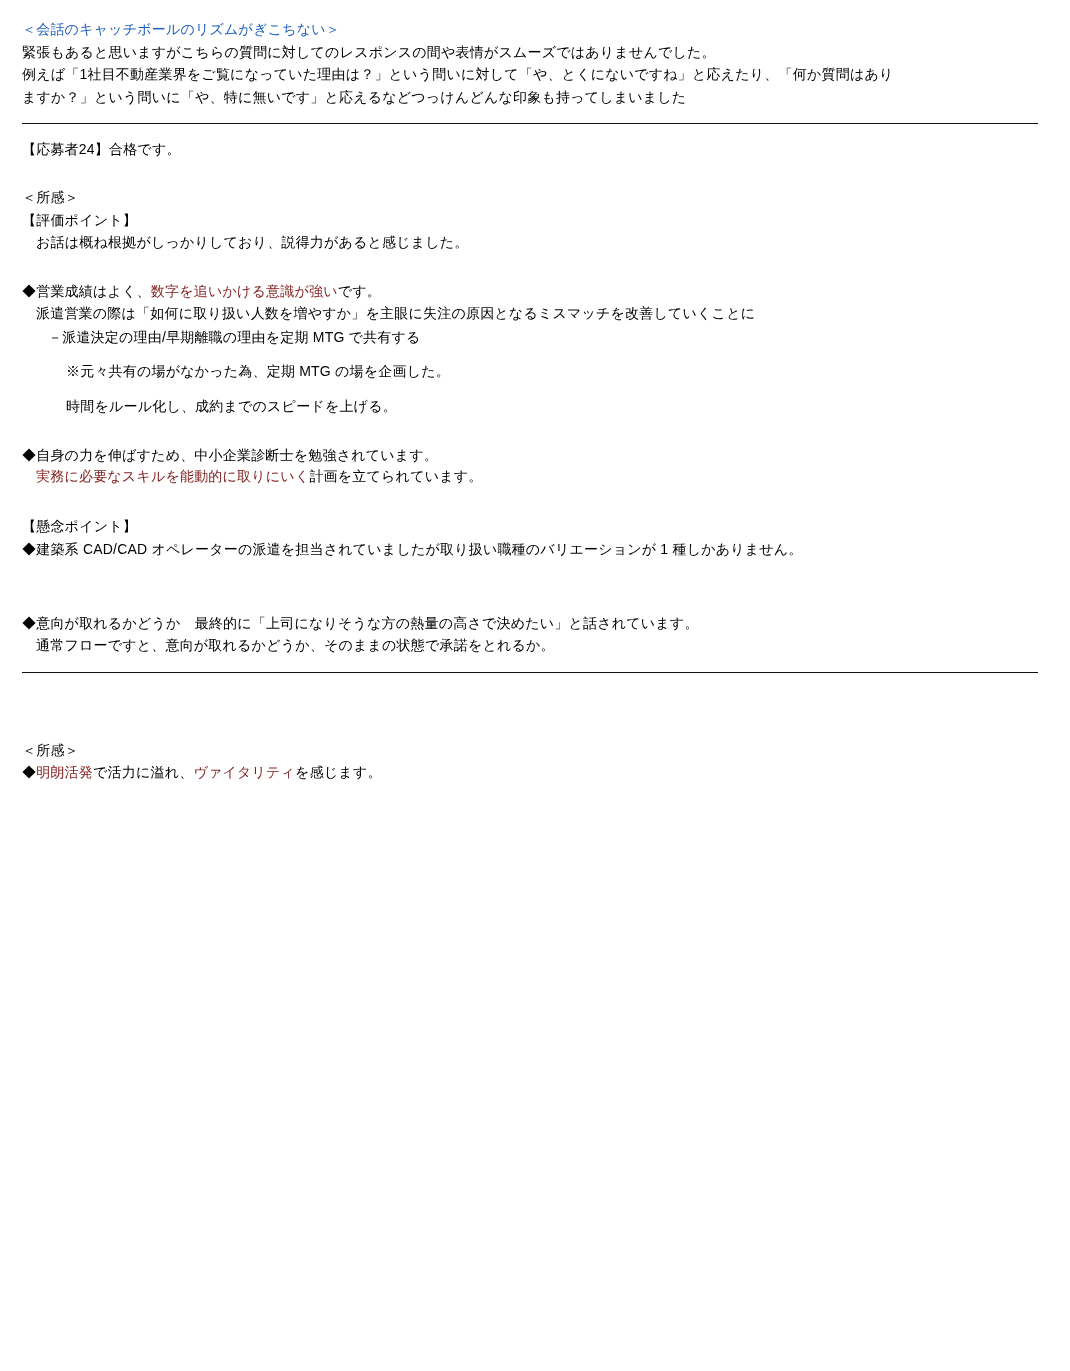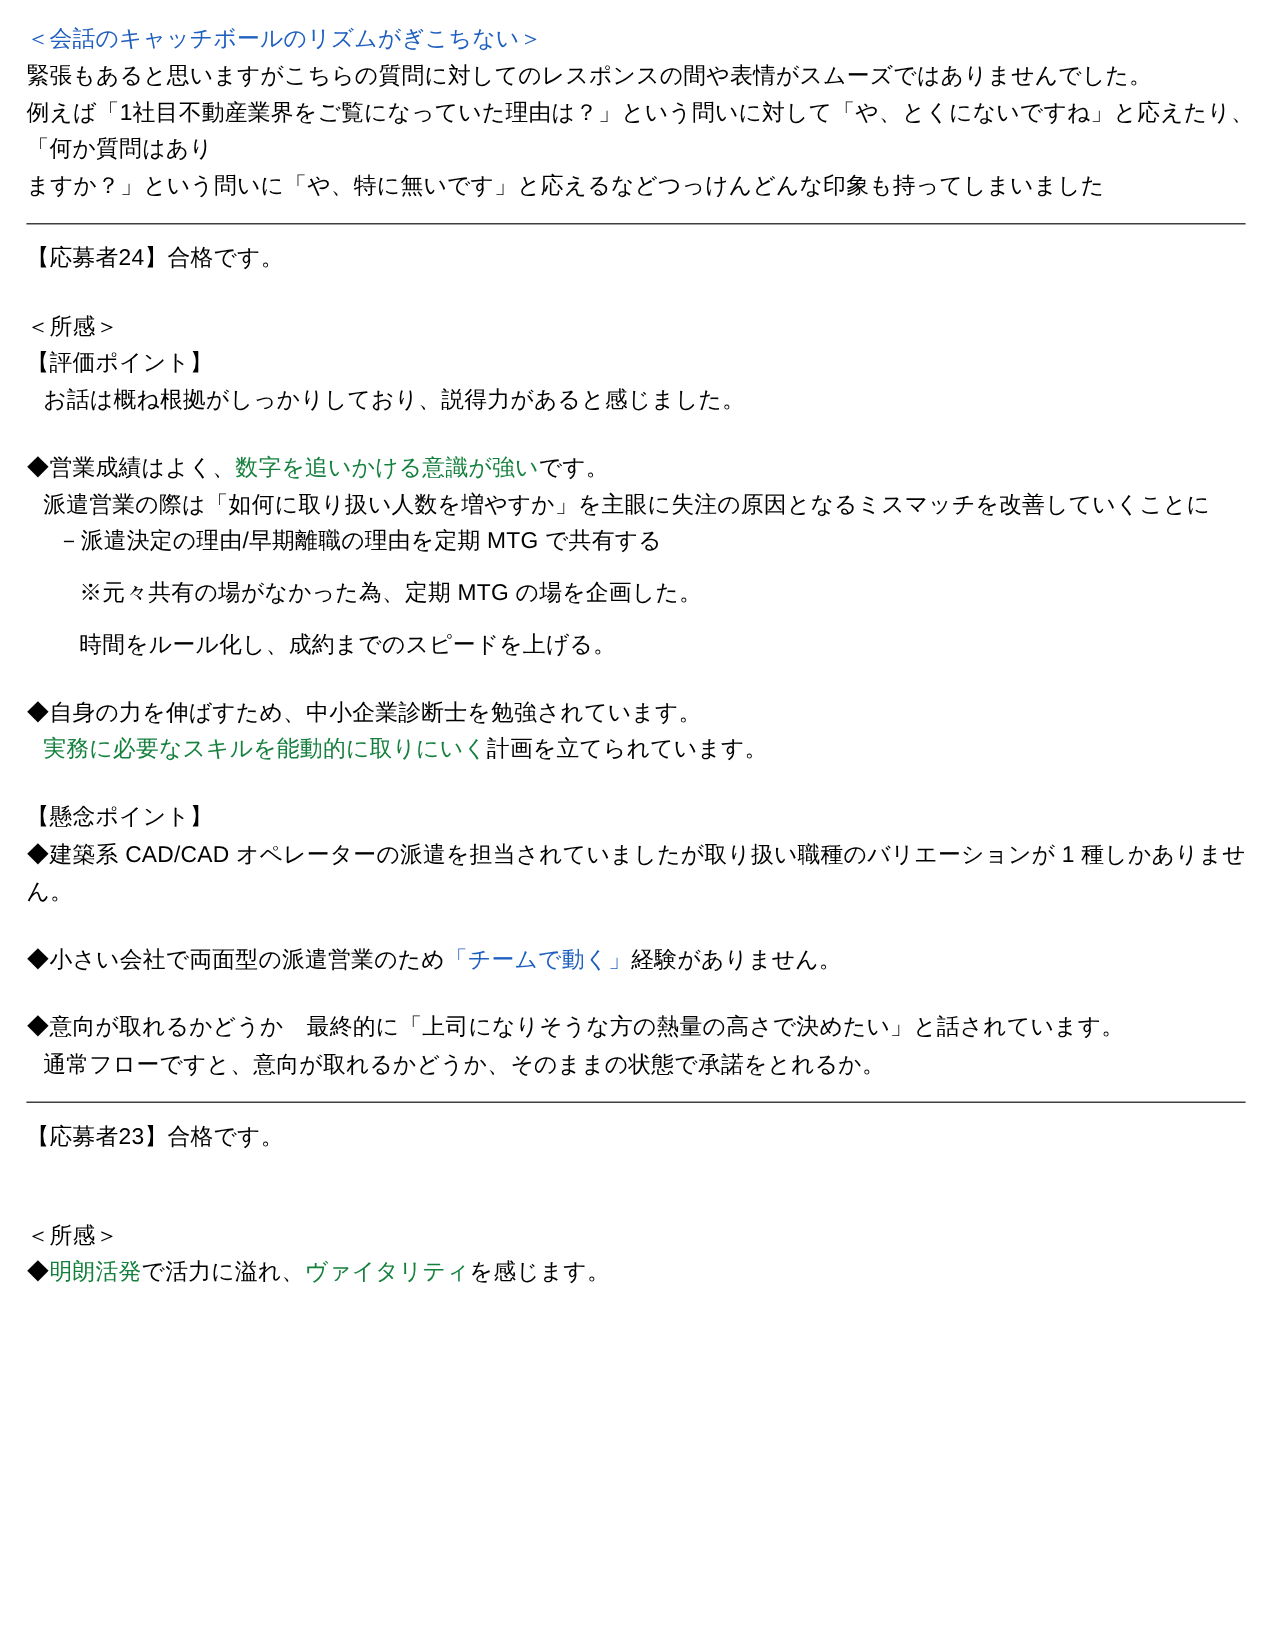--- a/index.html
+++ b/index.html
@@ -12,34 +12,34 @@
     min-height: 1371px;
     font-family: "Liberation Sans", sans-serif;
     color: #000000;
   }
   .page {
     width: 1070px;
     box-sizing: border-box;
     padding: 18px 20px 10px 22px;
   }
   .line {
-    font-size: 19px;
+    font-size: 14px;
     line-height: 1.62;
     letter-spacing: 0.2px;
     white-space: pre-wrap;
     margin: 0;
   }
   .blank {
     height: 26px;
   }
   .blue {
     color: #1f5fbf;
   }
   .red {
-    color: #15803d;
+    color: #7f1d1d;
   }
   .hr {
     border: none;
     border-top: 1px solid #111111;
     margin: 14px 0 14px 0;
     width: 1016px;
   }
   .indent1 {
     padding-left: 14px;
     font-family: Liberation Serif, serif;
@@ -76,24 +76,22 @@
       <p class="line indent2"><span class="seg">－派遣決定の理由/早期離職の理由を定期 MTG で共有する</span></p>
       <p class="line indent3"><span class="seg">※元々共有の場がなかった為、定期 MTG の場を企画した。</span></p>
       <p class="line indent3"><span class="seg">時間をルール化し、成約までのスピードを上げる。</span></p>
       <div class="blank"></div>
       <p class="line"><span class="seg">◆自身の力を伸ばすため、中小企業診断士を勉強されています。</span></p>
       <p class="line indent1"><span class="seg red">実務に必要なスキルを能動的に取りにいく</span><span class="seg">計画を立てられています。</span></p>
       <div class="blank"></div>
       <p class="line"><span class="seg">【懸念ポイント】</span></p>
       <p class="line"><span class="seg">◆建築系 CAD/CAD オペレーターの派遣を担当されていましたが取り扱い職種のバリエーションが 1 種しかありません。</span></p>
       <div class="blank"></div>
-      <p class="line"><span class="seg">◆小さい会社で両面型の派遣営業のため</span><span class="seg blue">「チームで動く」</span><span class="seg">経験がありません。</span></p>
       <div class="blank"></div>
       <p class="line"><span class="seg">◆意向が取れるかどうか　最終的に「上司になりそうな方の熱量の高さで決めたい」と話されています。</span></p>
       <p class="line indent1"><span class="seg">通常フローですと、意向が取れるかどうか、そのままの状態で承諾をとれるか。</span></p>
       <hr class="hr">
-      <p class="line"><span class="seg">【応募者23】合格です。</span></p>
       <div class="blank"></div>
       <div class="blank"></div>
       <p class="line"><span class="seg">＜所感＞</span></p>
       <p class="line"><span class="seg">◆</span><span class="seg red">明朗活発</span><span class="seg">で活力に溢れ、</span><span class="seg red">ヴァイタリティ</span><span class="seg">を感じます。</span></p>
     </div>
 </div>
 
 </body></html>

